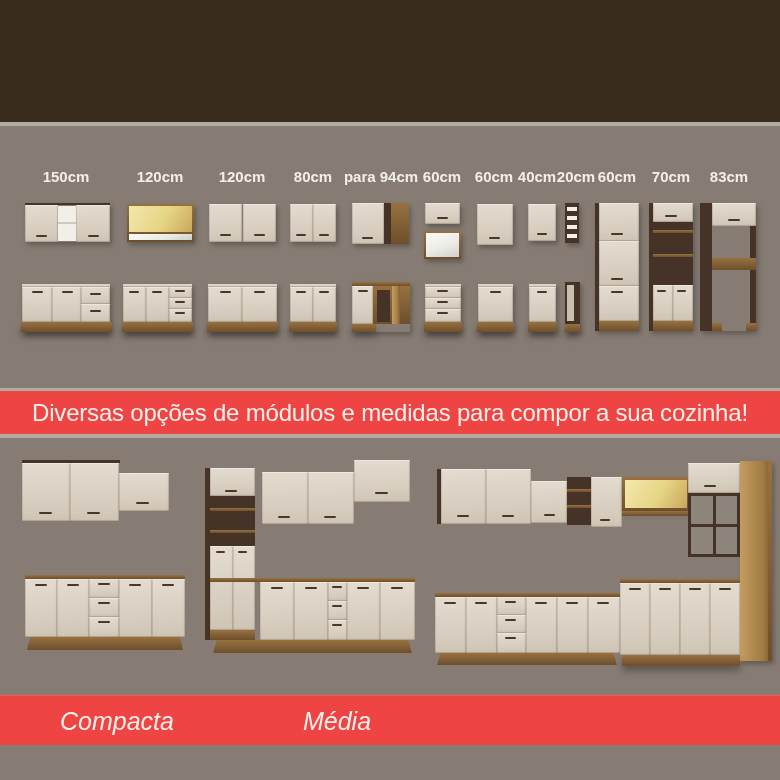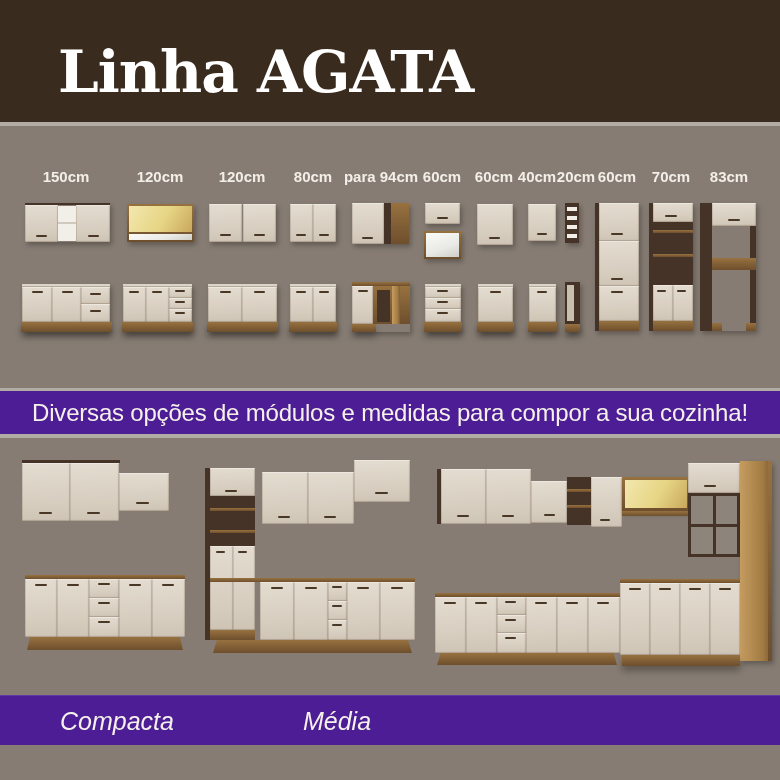--- a/index.html
+++ b/index.html
@@ -5,21 +5,21 @@
   html,body{margin:0;padding:0;background:#6d655d;}
   .canvas{position:relative;width:780px;height:780px;background:#867C73;overflow:hidden;
           font-family:"Liberation Sans",sans-serif;}
   
   .hdr{position:absolute;left:0;top:0;width:780px;height:122px;background:#3A2B1F;}
   .kicker{position:absolute;left:64px;top:12px;font-size:29px;color:#F7F4EF;letter-spacing:.4px;}
   .title{position:absolute;left:58px;top:38px;font-size:58px;line-height:68px;font-weight:700;
          color:#FFFFFF;font-family:"DejaVu Serif","Liberation Serif",serif;letter-spacing:-1px;}
   
   .sep{position:absolute;left:0;width:780px;background:#B2ABA3;}
-  .band{position:absolute;left:0;width:780px;background:#4c1d95;color:#F5F1EA;}
+  .band{position:absolute;left:0;width:780px;background:#ef4444;color:#F5F1EA;}
   .divider{top:391px;height:43px;display:flex;align-items:center;justify-content:center;
            font-size:24px;letter-spacing:-.2px;}
   .bottomband{top:695px;height:50px;border-top:1px solid rgba(255,255,255,.12);font-style:italic;}
   .kname{position:absolute;top:0;width:160px;line-height:50px;text-align:center;font-size:25px;}
   .foot{position:absolute;left:0;top:745px;width:780px;height:35px;background:#867C73;}
   
   .mods{position:absolute;left:0;top:126px;width:780px;height:262px;}
   .mlabel{position:absolute;top:42px;height:18px;font-size:15px;font-weight:700;color:#F3EFE8;
           text-align:center;white-space:nowrap;}
   .m{position:absolute;}
@@ -41,21 +41,20 @@
   
   .kitchens{position:absolute;left:0;top:438px;width:780px;height:257px;}
   .kg{position:absolute;}
 </style>
 </head>
 <body>
 
 <div class="canvas">
 
   <header class="hdr">
-    <div class="title">Linha AGATA</div>
   </header>
   <div class="sep" style="top:122px;height:4px"></div>
 
   <section class="mods">
 
     <span class="mlabel" style="left:26px;width:80px">150cm</span>
     <span class="mlabel" style="left:120px;width:80px">120cm</span>
     <span class="mlabel" style="left:202px;width:80px">120cm</span>
     <span class="mlabel" style="left:273px;width:80px">80cm</span>
     <span class="mlabel" style="left:333px;width:96px">para 94cm</span>

